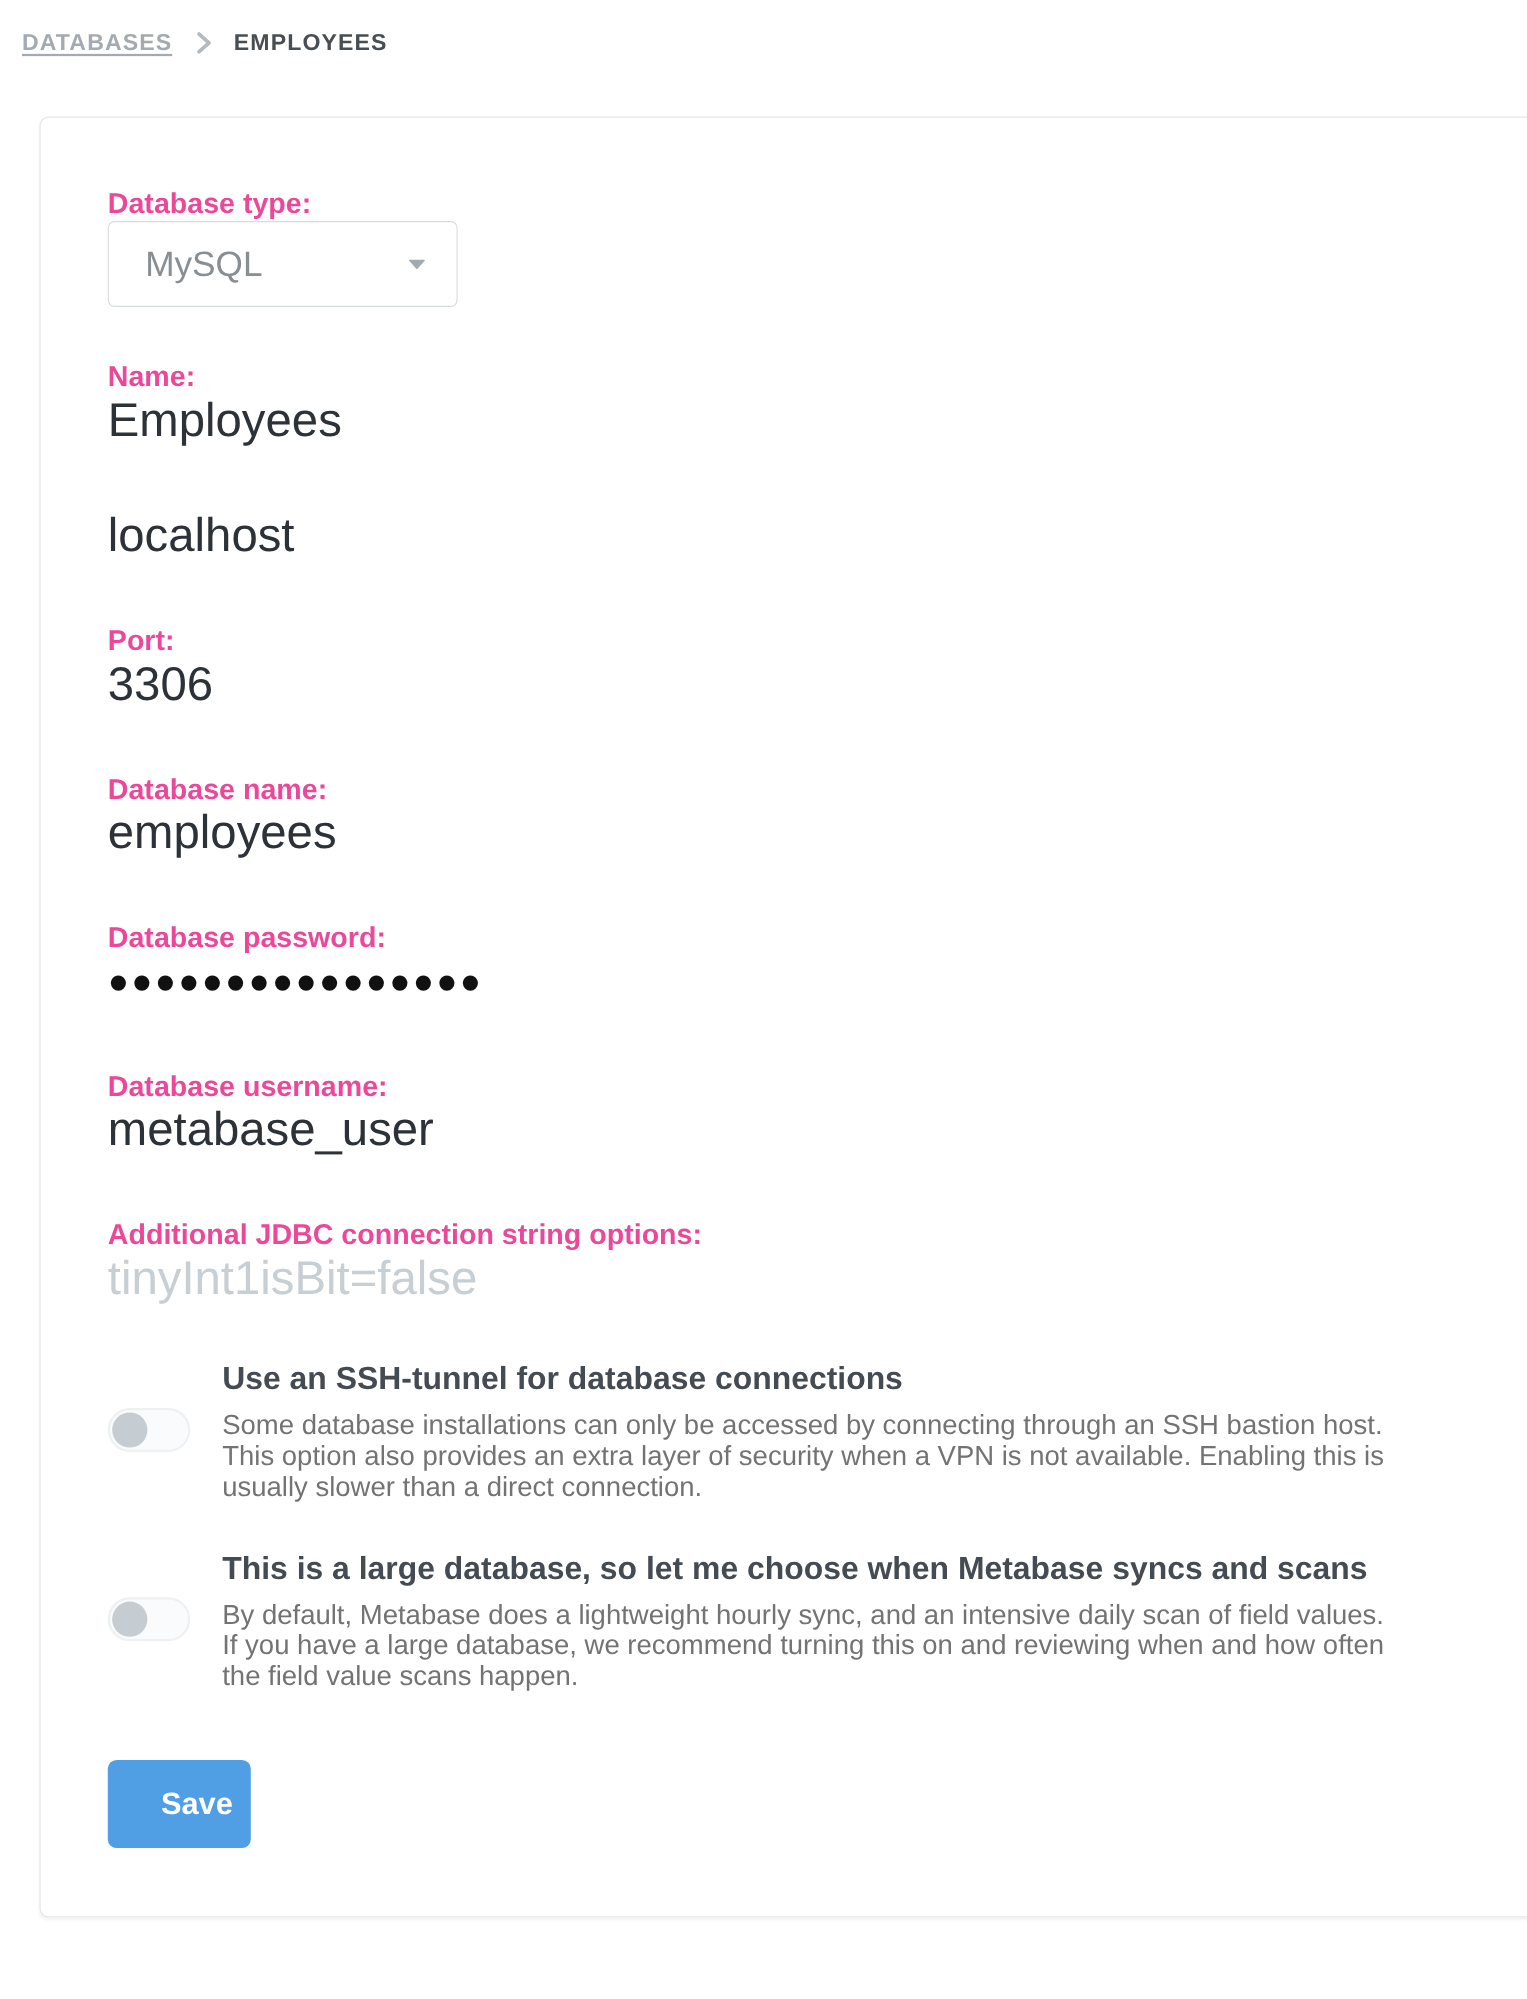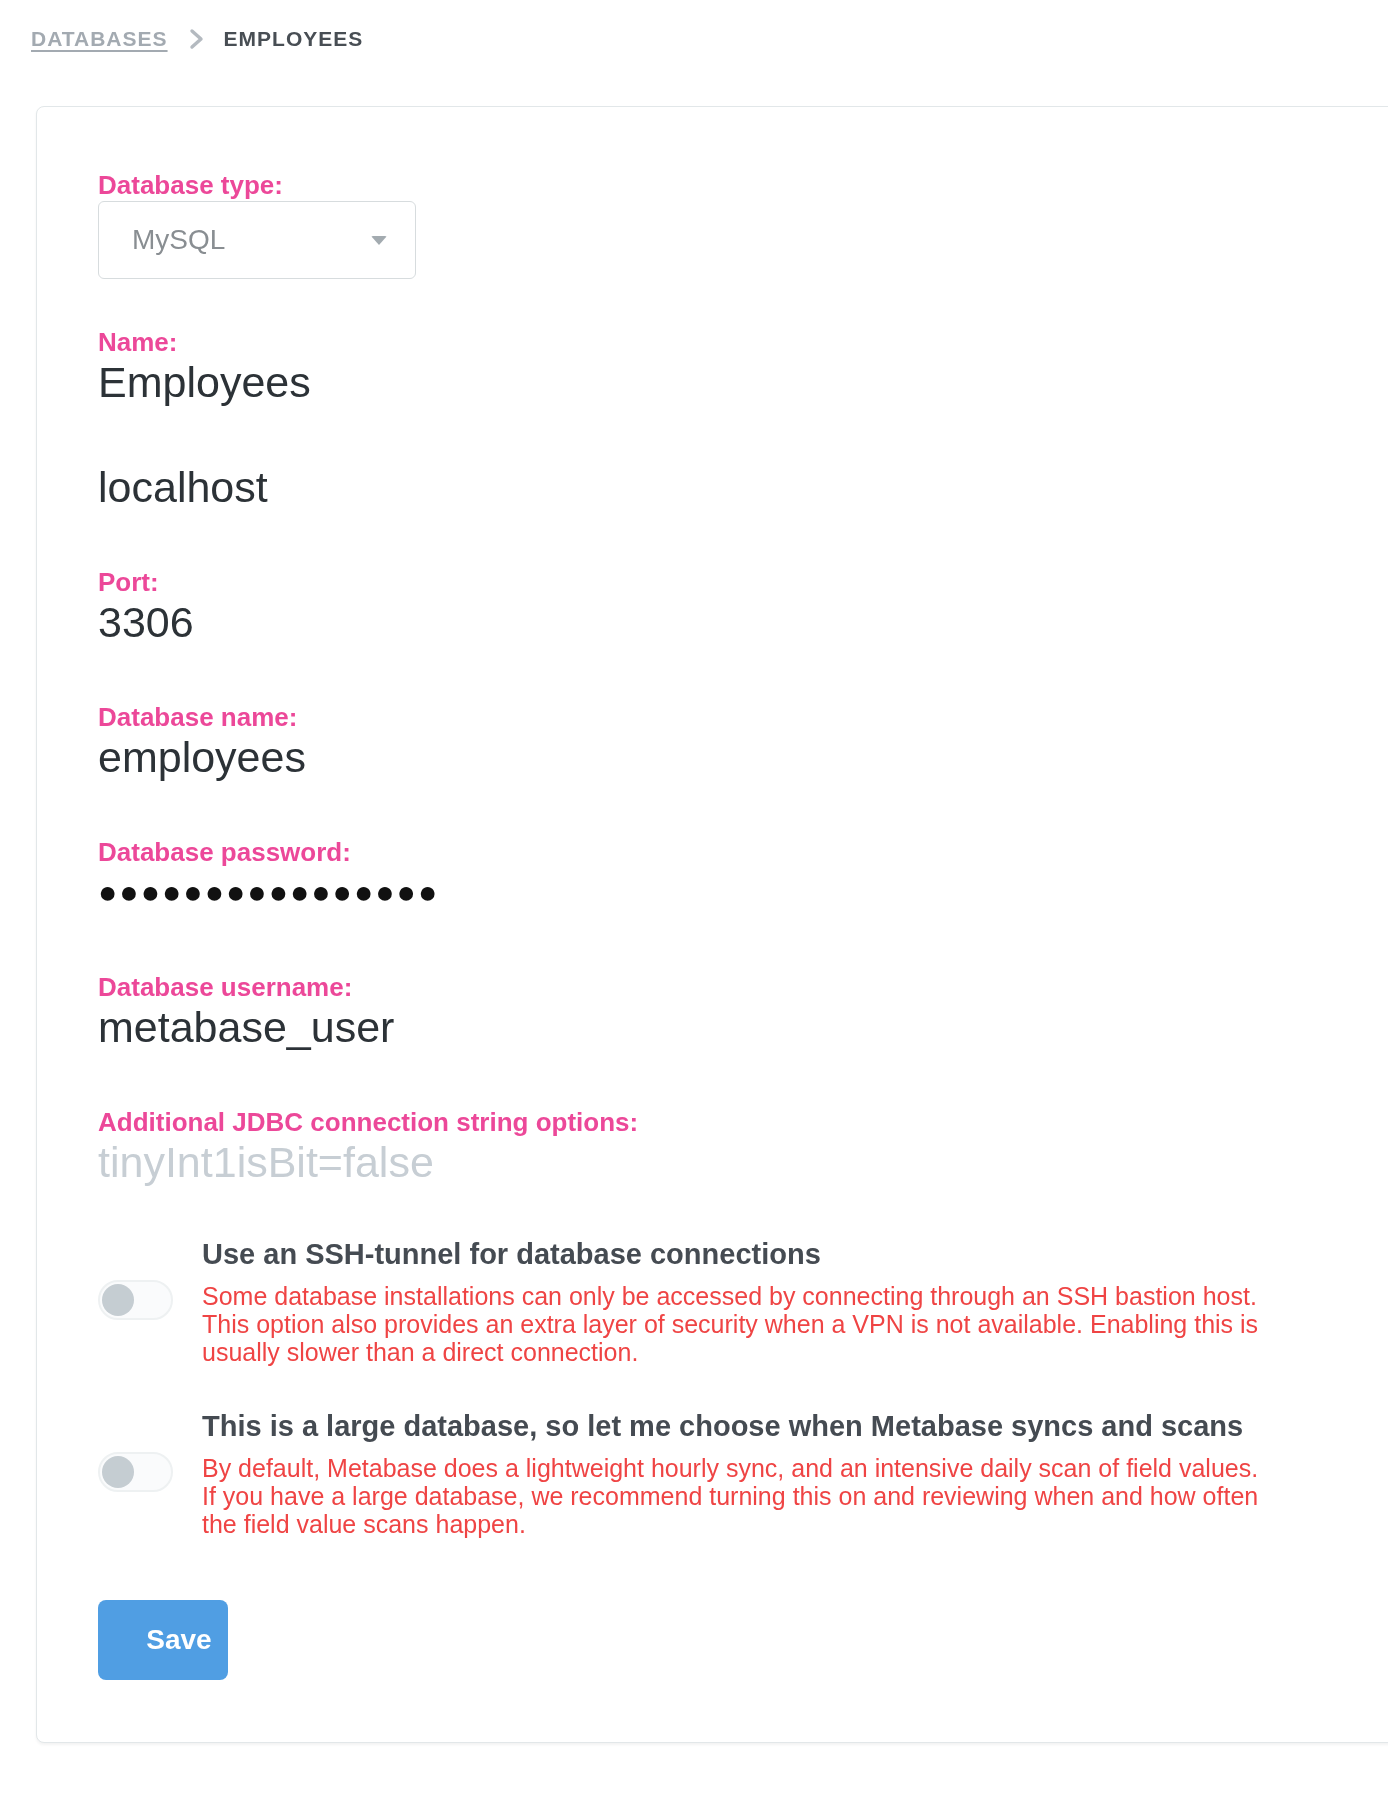--- a/index.html
+++ b/index.html
@@ -9,21 +9,21 @@
     background: #ffffff;
     font-family: "Liberation Sans", sans-serif;
     overflow-x: hidden;
   }
 
   
   .breadcrumb {
     display: flex;
     align-items: center;
     gap: 18px;
-    padding: 27px 0 0 31px;
+    padding: 27px 0 0 20px;
     font-size: 21px;
     font-weight: 700;
     letter-spacing: 1px;
   }
   .crumb-parent {
     color: #a3aab1;
     text-decoration: underline;
     text-underline-offset: 4px;
     cursor: pointer;
   }
@@ -78,21 +78,21 @@
     height: 78px;
     border: 1px solid #d7dcde;
     border-radius: 6px;
     background: #ffffff;
     display: flex;
     align-items: center;
     justify-content: space-between;
     padding: 0 28px 0 33px;
     cursor: pointer;
   }
-  .select-value { font-size: 28px; color: #898e92; }
+  .select-value { font-size: 32px; color: #898e92; }
   .select-caret {
     width: 0; height: 0;
     border-left: 8px solid transparent;
     border-right: 8px solid transparent;
     border-top: 9px solid #a3abb0;
     border-radius: 2px;
   }
 
   
   .toggle-row { display: flex; align-items: center; margin-top: 40px; }
@@ -118,21 +118,21 @@
   .toggle-title {
     font-size: 29px;
     line-height: 40px;
     font-weight: 700;
     color: #454b52;
   }
   .toggle-desc {
     margin-top: 8px;
     font-size: 25px;
     line-height: 28px;
-    color: #ef4444;
+    color: #737373;
     max-width: 1060px;
   }
 
   
   .save-btn {
     display: block;
     margin-top: 62px;
     width: 130px;
     height: 80px;
     background: #509ee3;

